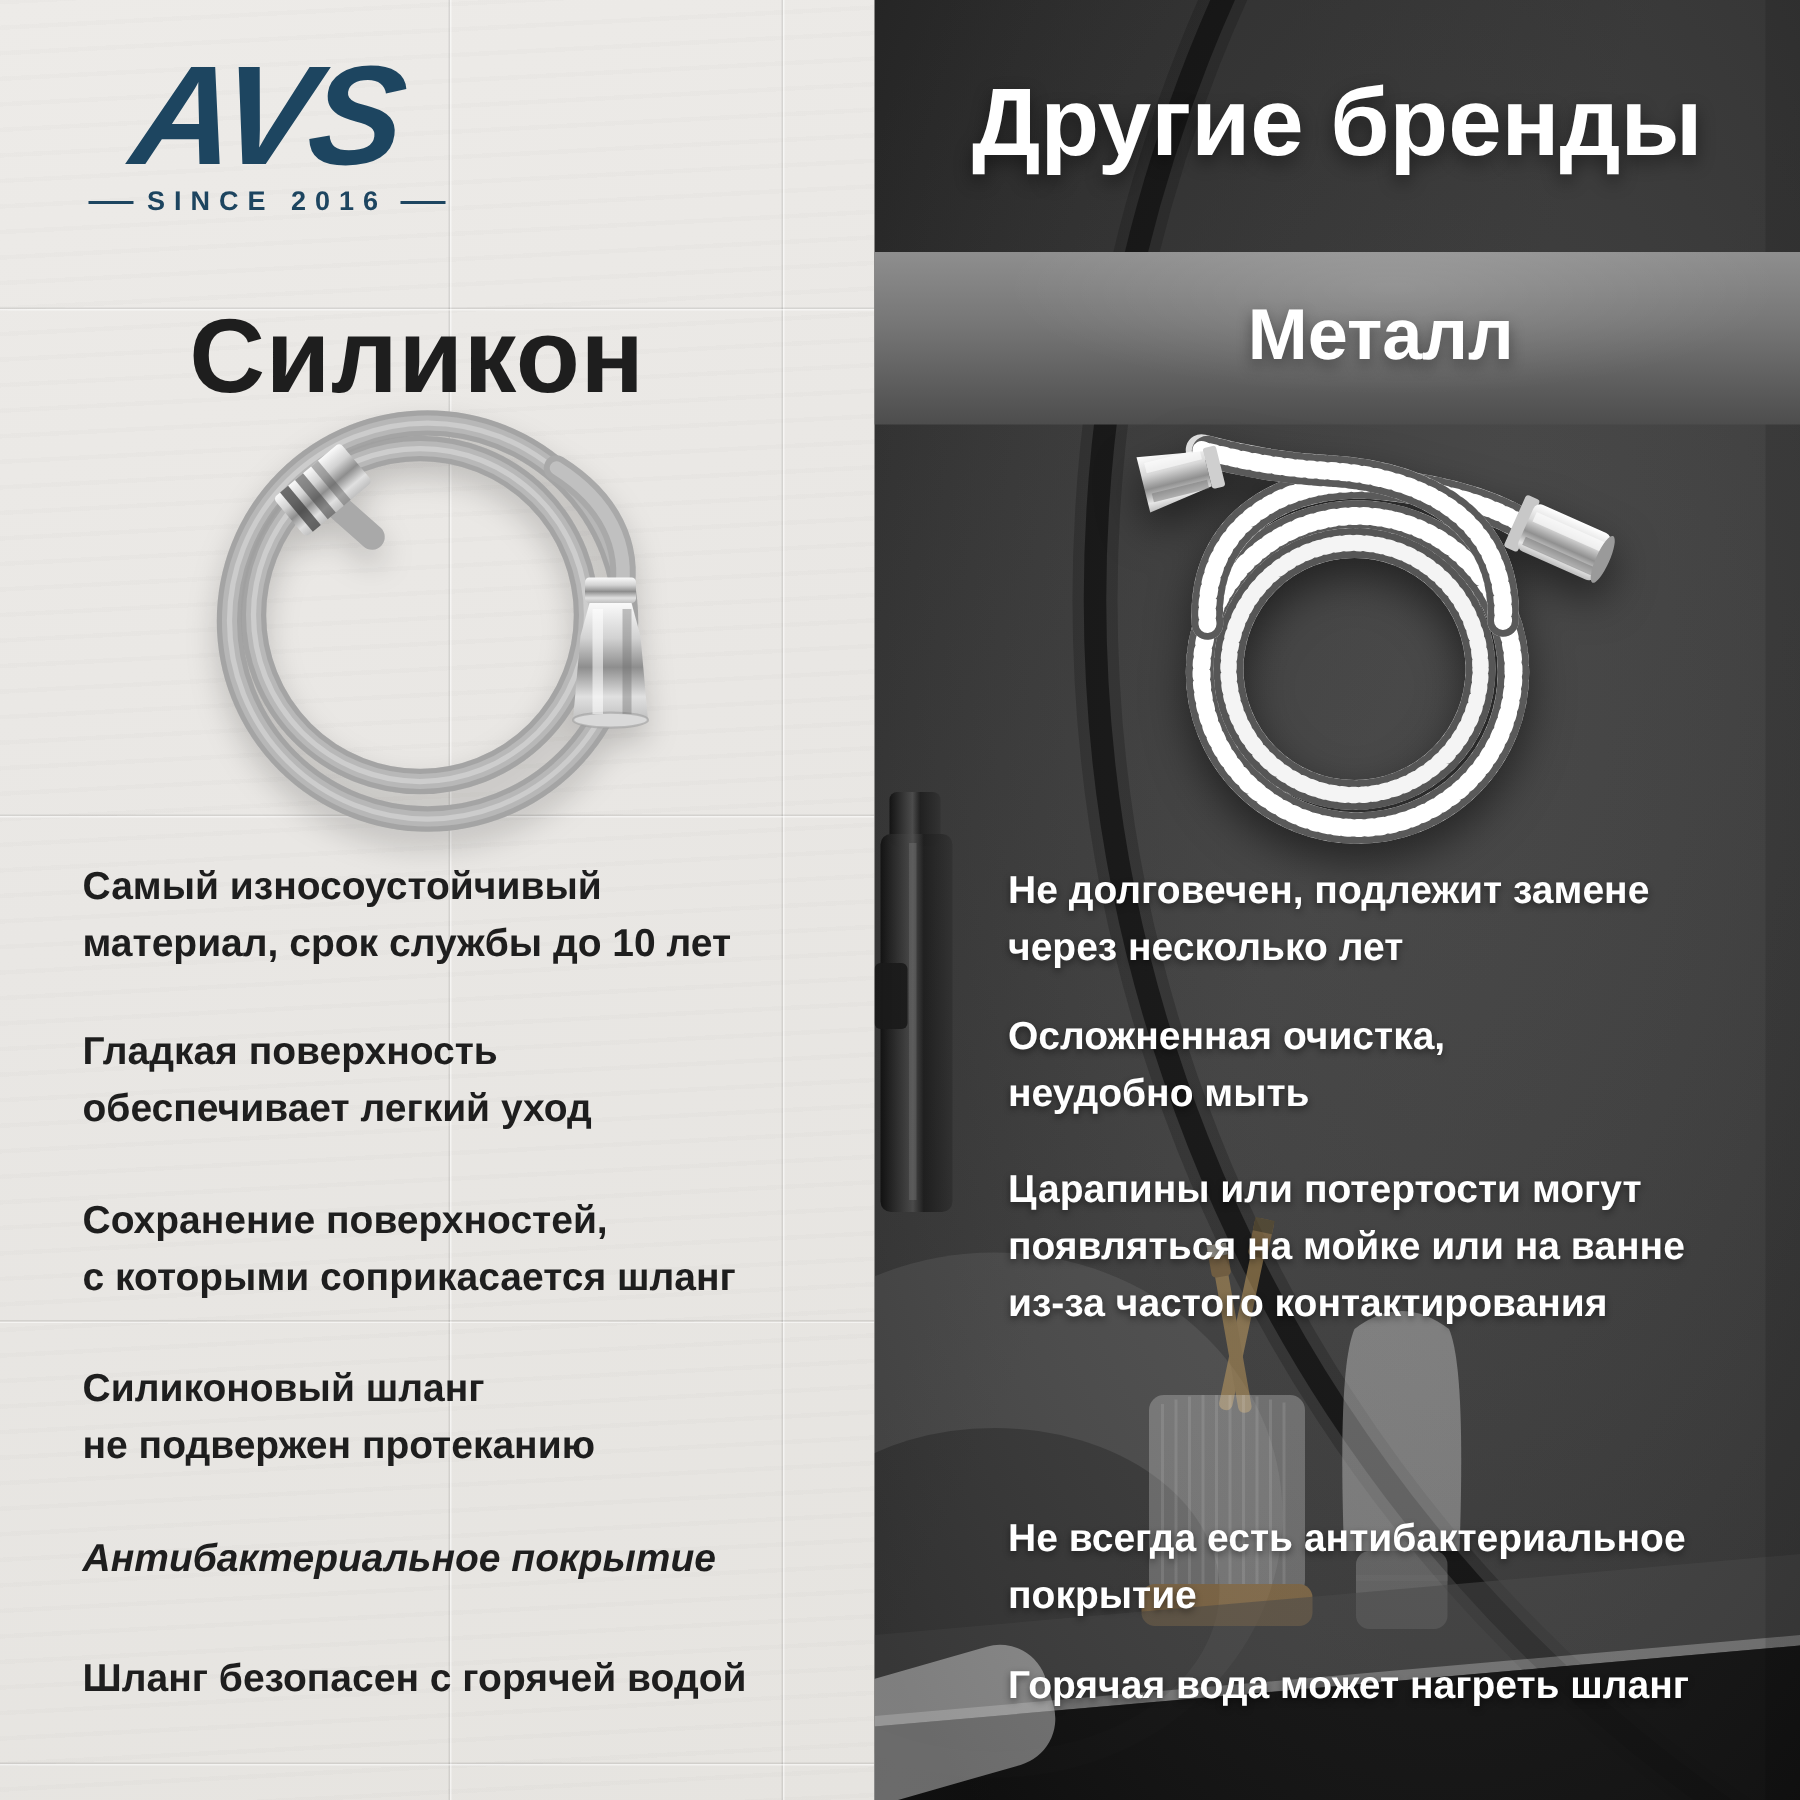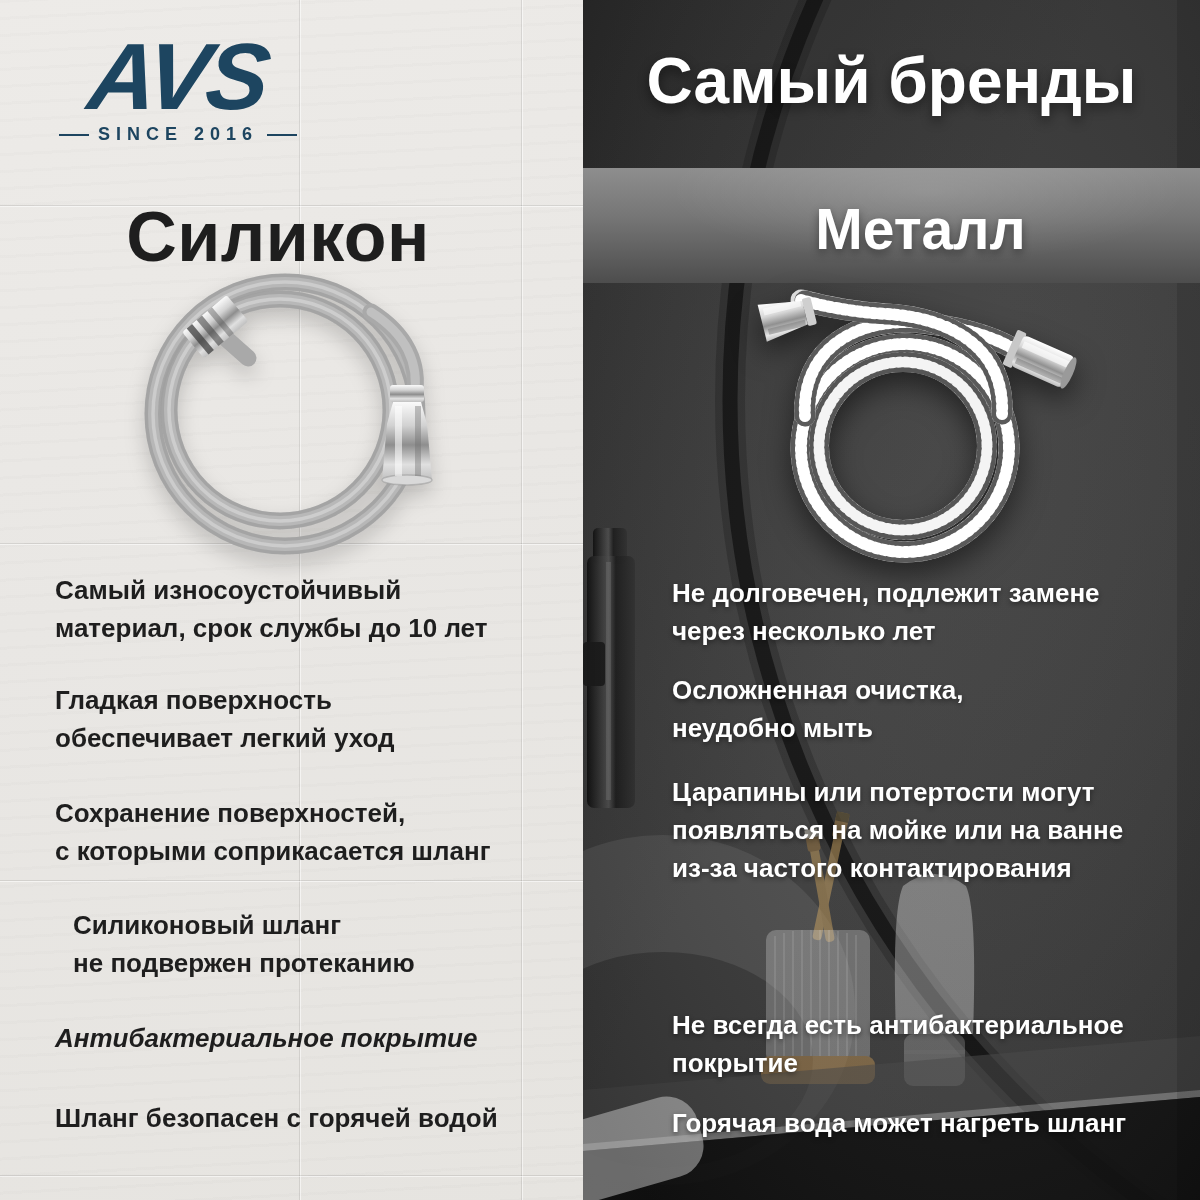--- a/index.html
+++ b/index.html
@@ -56,21 +56,21 @@
   }
   .metal-band{
     position:absolute;top:168px;left:0;width:617px;height:115px;z-index:1;
     background:
       radial-gradient(ellipse 60% 90% at 56% 20%, rgba(255,255,255,0.14), transparent 70%),
       linear-gradient(180deg,#8e8e8e 0%,#767676 42%,#4d4d4d 100%);
   }
   .title-right{
     position:absolute;top:196px;left:0;width:617px;text-align:center;z-index:2;
     padding-left:58px;box-sizing:border-box;
-    font-size:57px;font-weight:800;color:#ffffff;
+    font-size:48px;font-weight:800;color:#ffffff;
     text-shadow:0 4px 10px rgba(0,0,0,0.4);
   }
   .hose-right{position:absolute;left:172px;top:276px;width:330px;height:300px;z-index:2;}
   .hose-right svg{filter:drop-shadow(0 12px 14px rgba(0,0,0,0.5));}
 </style>
 </head>
 <body>
 
 <div class="canvas">
 
@@ -133,21 +133,21 @@
         </g>
       </svg>
     </div>
 
     <div class="feature fl" style="top:571px;">Самый износоустойчивый
 материал, срок службы до 10 лет</div>
     <div class="feature fl" style="top:681px;">Гладкая поверхность
 обеспечивает легкий уход</div>
     <div class="feature fl" style="top:794px;">Сохранение поверхностей,
 с которыми соприкасается шланг</div>
-    <div class="feature fl" style="top:906px;margin-left:18px;">Силиконовый шланг
+    <div class="feature fl" style="top:906px;">Силиконовый шланг
 не подвержен протеканию</div>
     <div class="feature fl" style="top:1019px;font-style:italic;">Антибактериальное покрытие</div>
     <div class="feature fl" style="top:1099px;">Шланг безопасен с горячей водой</div>
   </section>
 
   <section class="panel-right">
 
     <svg class="bg-right" viewBox="0 0 617 1200" width="617" height="1200">
       <defs>
         <radialGradient id="bg-wall" cx="0.62" cy="0.4" r="0.8">
@@ -207,21 +207,21 @@
       <polygon points="0,1144 617,1090 617,1097 0,1151" fill="#b5b5b5" opacity="0.5"></polygon>
       <polygon points="0,1151 617,1097 617,1200 0,1200" fill="#0e0e0e" opacity="0.92"></polygon>
       <g transform="rotate(-16 45 1150)" opacity="0.5">
         <rect x="-45" y="1108" width="165" height="82" rx="32" fill="#e6e6e6"></rect>
       </g>
 
       <rect x="0" y="0" width="617" height="1200" fill="url(#bg-wall)"></rect>
       <rect x="594" y="0" width="23" height="1200" fill="#000000" opacity="0.12"></rect>
     </svg>
 
-    <h1 class="right-header" style="margin:0;">Самый бренды</h1>
+    <h1 class="right-header" style="margin:0;">Другие бренды</h1>
 
     <div class="metal-band"></div>
     <h2 class="title-right" style="margin:0;">Металл</h2>
 
     <div class="hose-right">
       <svg viewBox="0 0 330 300" width="330" height="300">
         <defs>
           <linearGradient id="mg-chrome" x1="0" y1="0" x2="0" y2="1">
             <stop offset="0" stop-color="#ffffff"></stop>
               <stop offset="0.35" stop-color="#d8d8d8"></stop>

